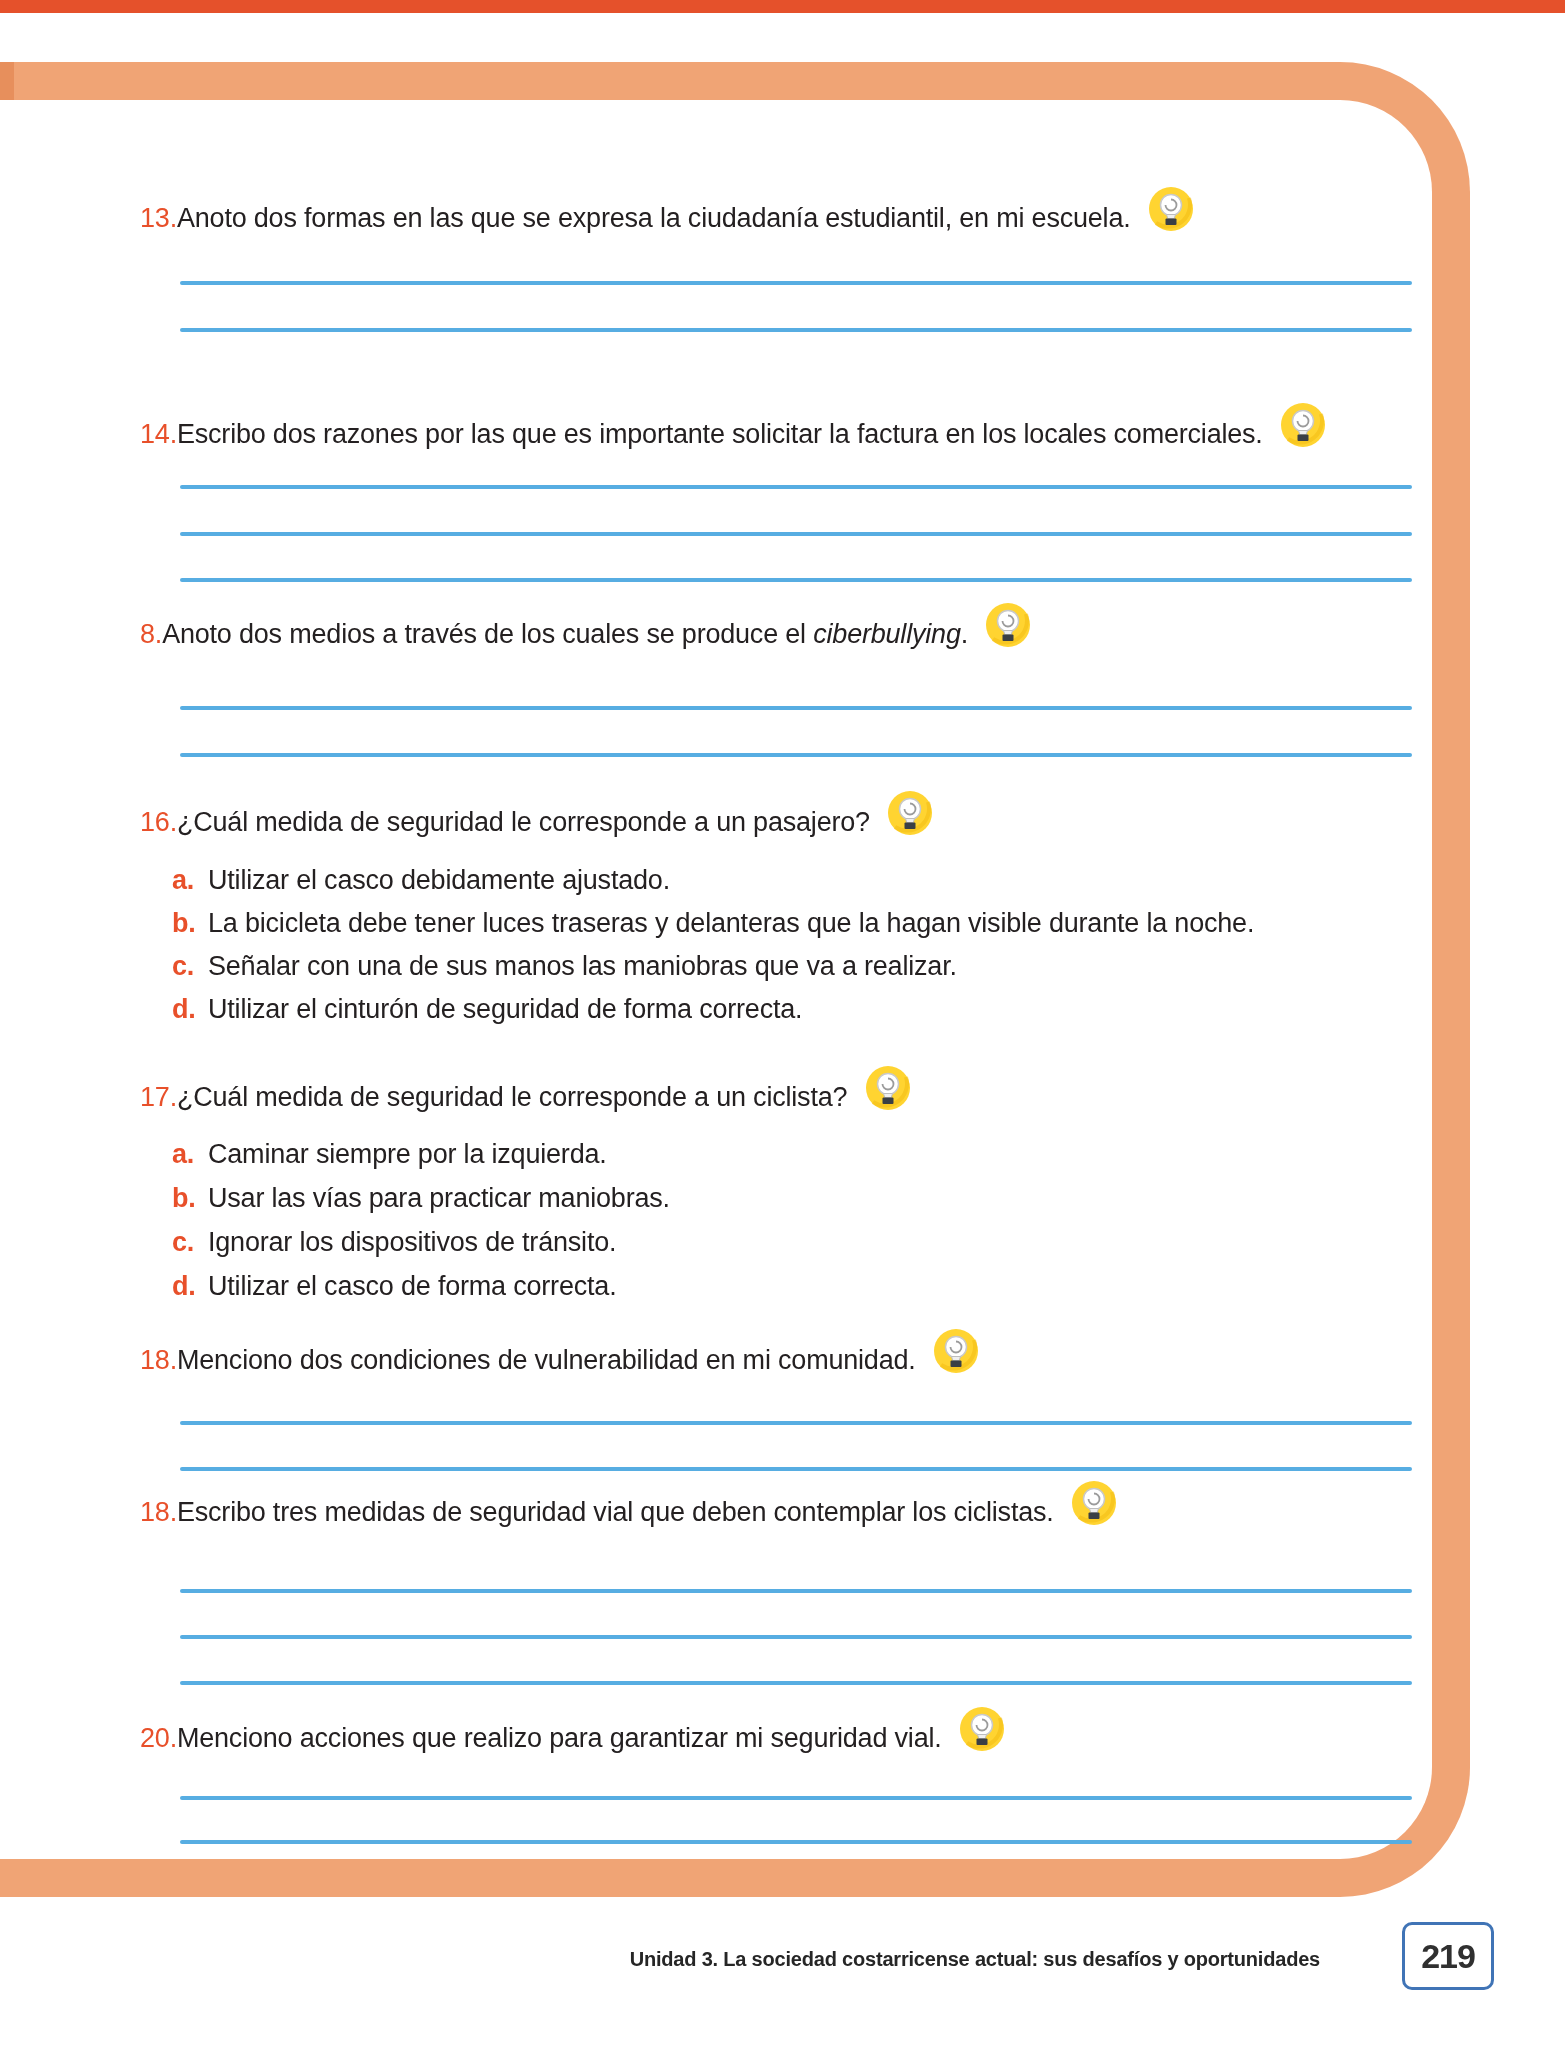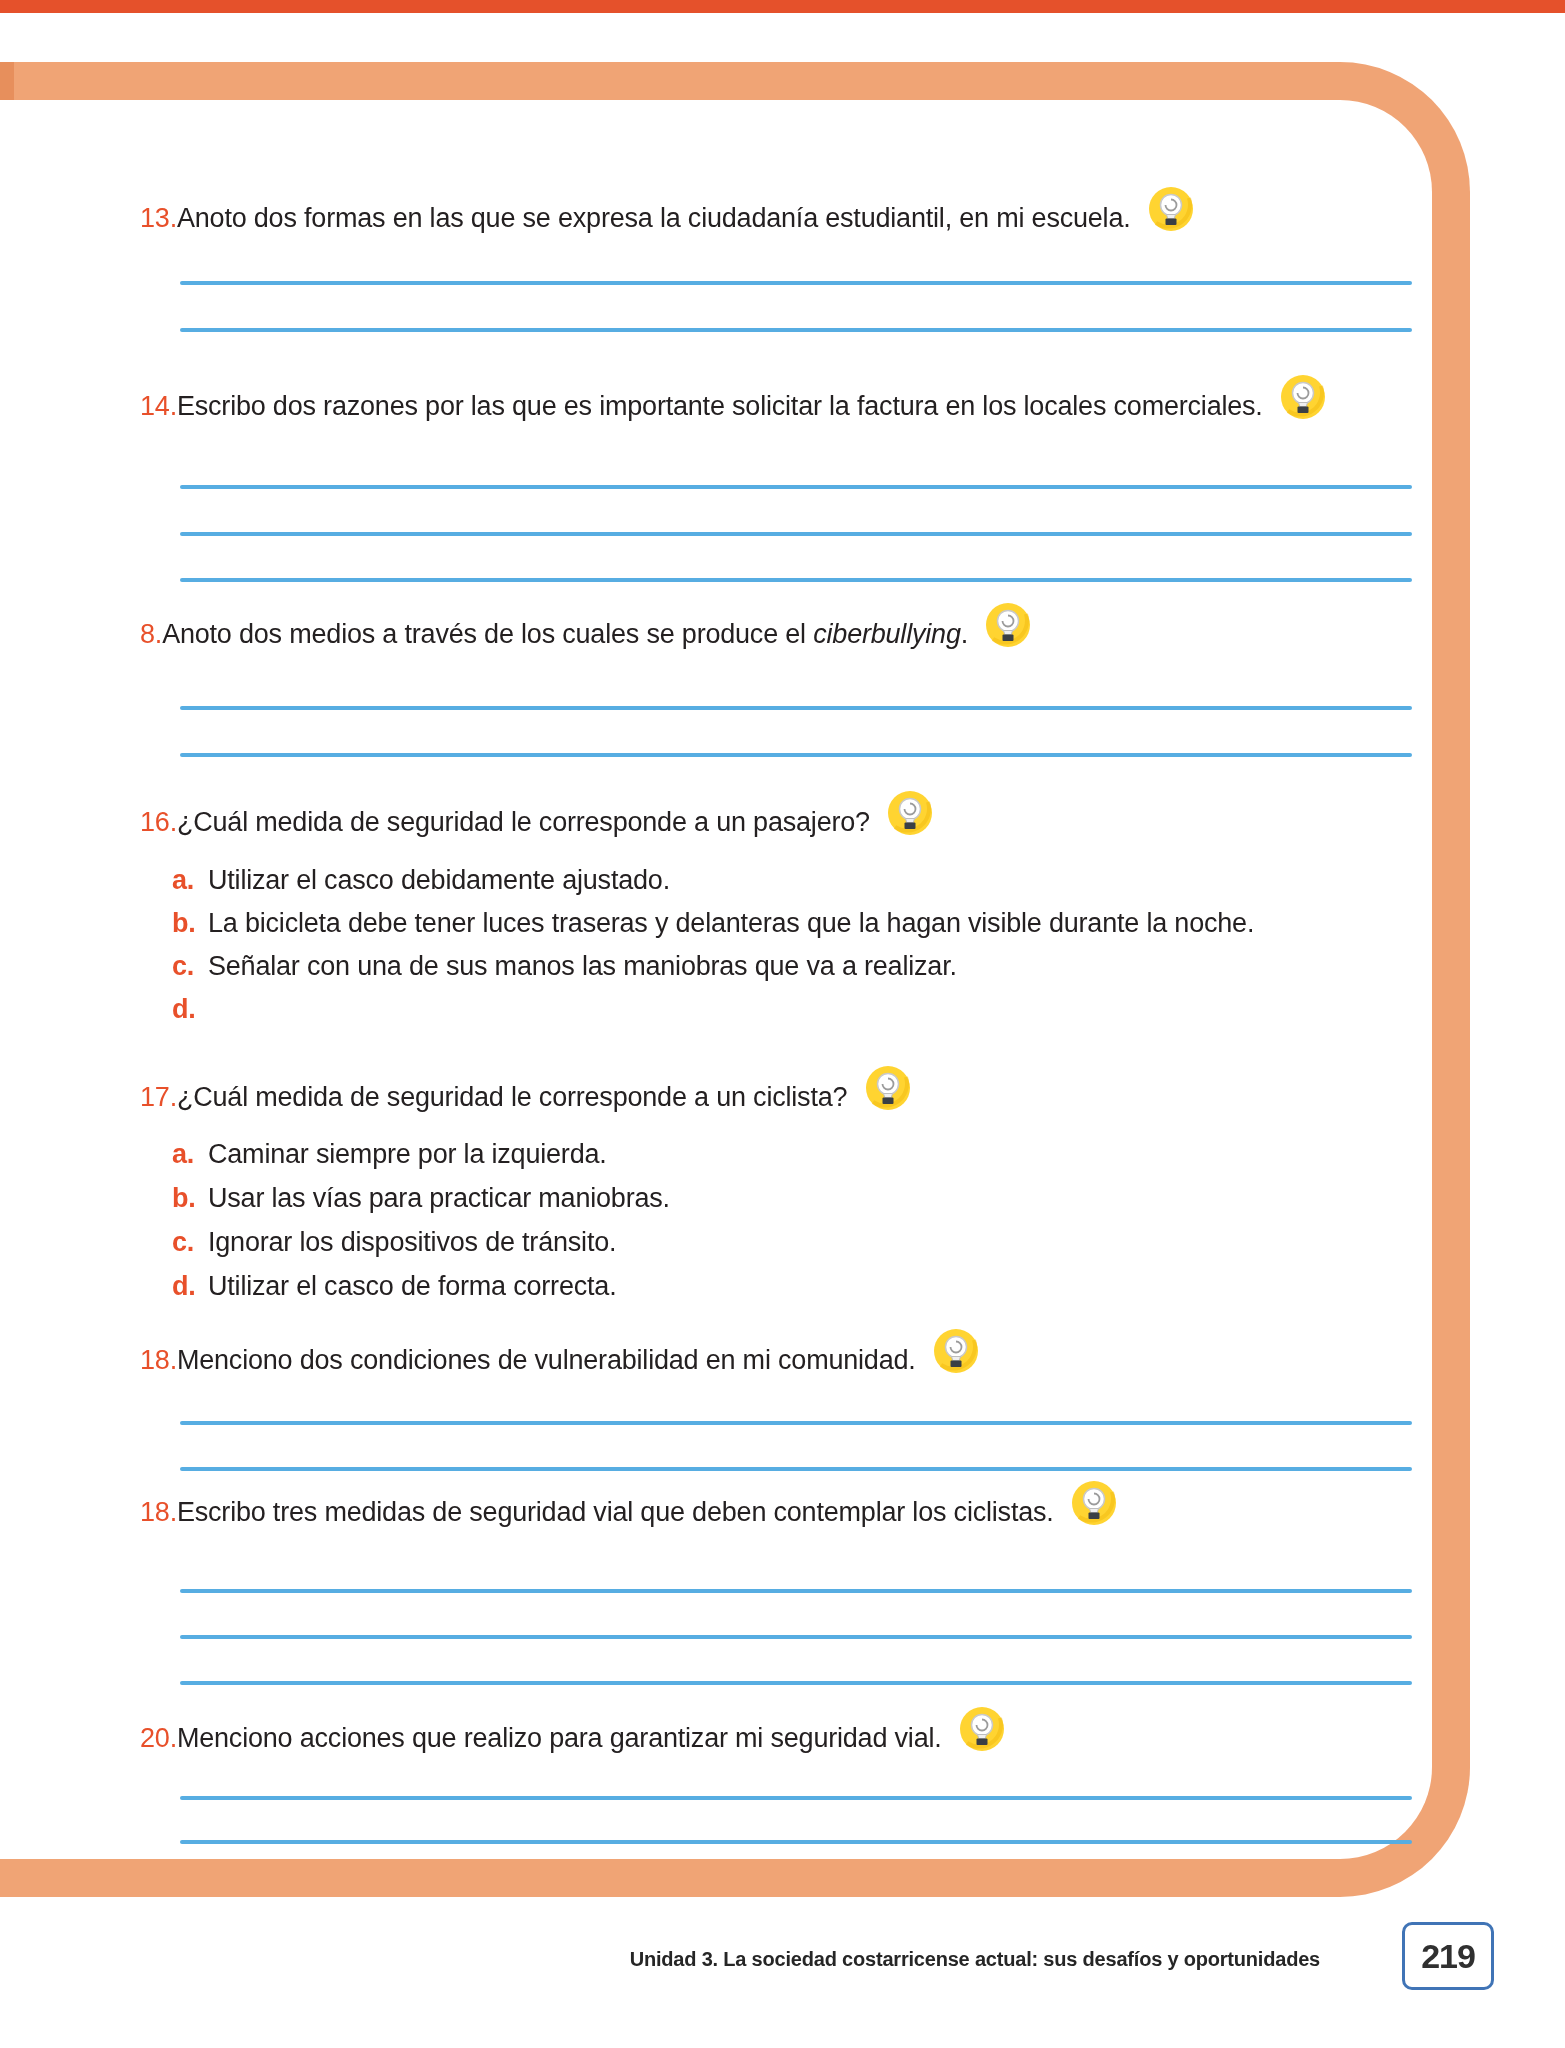--- a/index.html
+++ b/index.html
@@ -44,21 +44,21 @@
         <circle cx="23" cy="19" r="10.5" fill="#FFFFFF" stroke="#C9C9C9" stroke-width="1.5"></circle>
         <path d="M23 13.5 a5.5 5.5 0 1 1 -5.5 5.5" fill="none" stroke="#9B9B9B" stroke-width="1.8"></path>
         <path d="M18.5 28.5 h9 l-1.2 4 h-6.6 z" fill="#EFEFEF" stroke="#BDBDBD" stroke-width="1"></path>
         <rect x="17.5" y="32.5" width="11" height="6.5" rx="1" fill="#3A3F45"></rect>
       </svg>
     </span>
   </div>
   <div class="ans-line" style="top:281px"></div>
   <div class="ans-line" style="top:328px"></div>
 
-  <div class="q" style="top:379px">
+  <div class="q" style="top:407px">
     <span class="qnum">14.</span><span>Escribo dos razones por las que es importante solicitar la factura en los locales comerciales.</span>
     <span class="bulb">
       <svg width="46" height="46" viewBox="0 0 46 46">
         <circle cx="23" cy="23" r="22" fill="#FFD431"></circle>
         <path d="M8 37 A22 22 0 0 0 41 12" fill="none" stroke="#F2BC12" stroke-width="4" opacity="0.55"></path>
         <circle cx="23" cy="19" r="10.5" fill="#FFFFFF" stroke="#C9C9C9" stroke-width="1.5"></circle>
         <path d="M23 13.5 a5.5 5.5 0 1 1 -5.5 5.5" fill="none" stroke="#9B9B9B" stroke-width="1.8"></path>
         <path d="M18.5 28.5 h9 l-1.2 4 h-6.6 z" fill="#EFEFEF" stroke="#BDBDBD" stroke-width="1"></path>
         <rect x="17.5" y="32.5" width="11" height="6.5" rx="1" fill="#3A3F45"></rect>
       </svg>
@@ -105,20 +105,21 @@
     <div class="opt">
       <span class="opt-letter">b.</span>
       <span>La bicicleta debe tener luces traseras y delanteras que la hagan visible durante la noche.</span>
     </div>
     <div class="opt">
       <span class="opt-letter">c.</span>
       <span>Señalar con una de sus manos las maniobras que va a realizar.</span>
     </div>
     <div class="opt">
       <span class="opt-letter">d.</span>
+      <span>Utilizar el cinturón de seguridad de forma correcta.</span>
     </div>
   </div>
 
   <div class="q" style="top:1070px">
     <span class="qnum">17.</span><span>¿Cuál medida de seguridad le corresponde a un ciclista?</span>
     <span class="bulb">
       <svg width="46" height="46" viewBox="0 0 46 46">
         <circle cx="23" cy="23" r="22" fill="#FFD431"></circle>
         <path d="M8 37 A22 22 0 0 0 41 12" fill="none" stroke="#F2BC12" stroke-width="4" opacity="0.55"></path>
         <circle cx="23" cy="19" r="10.5" fill="#FFFFFF" stroke="#C9C9C9" stroke-width="1.5"></circle>

